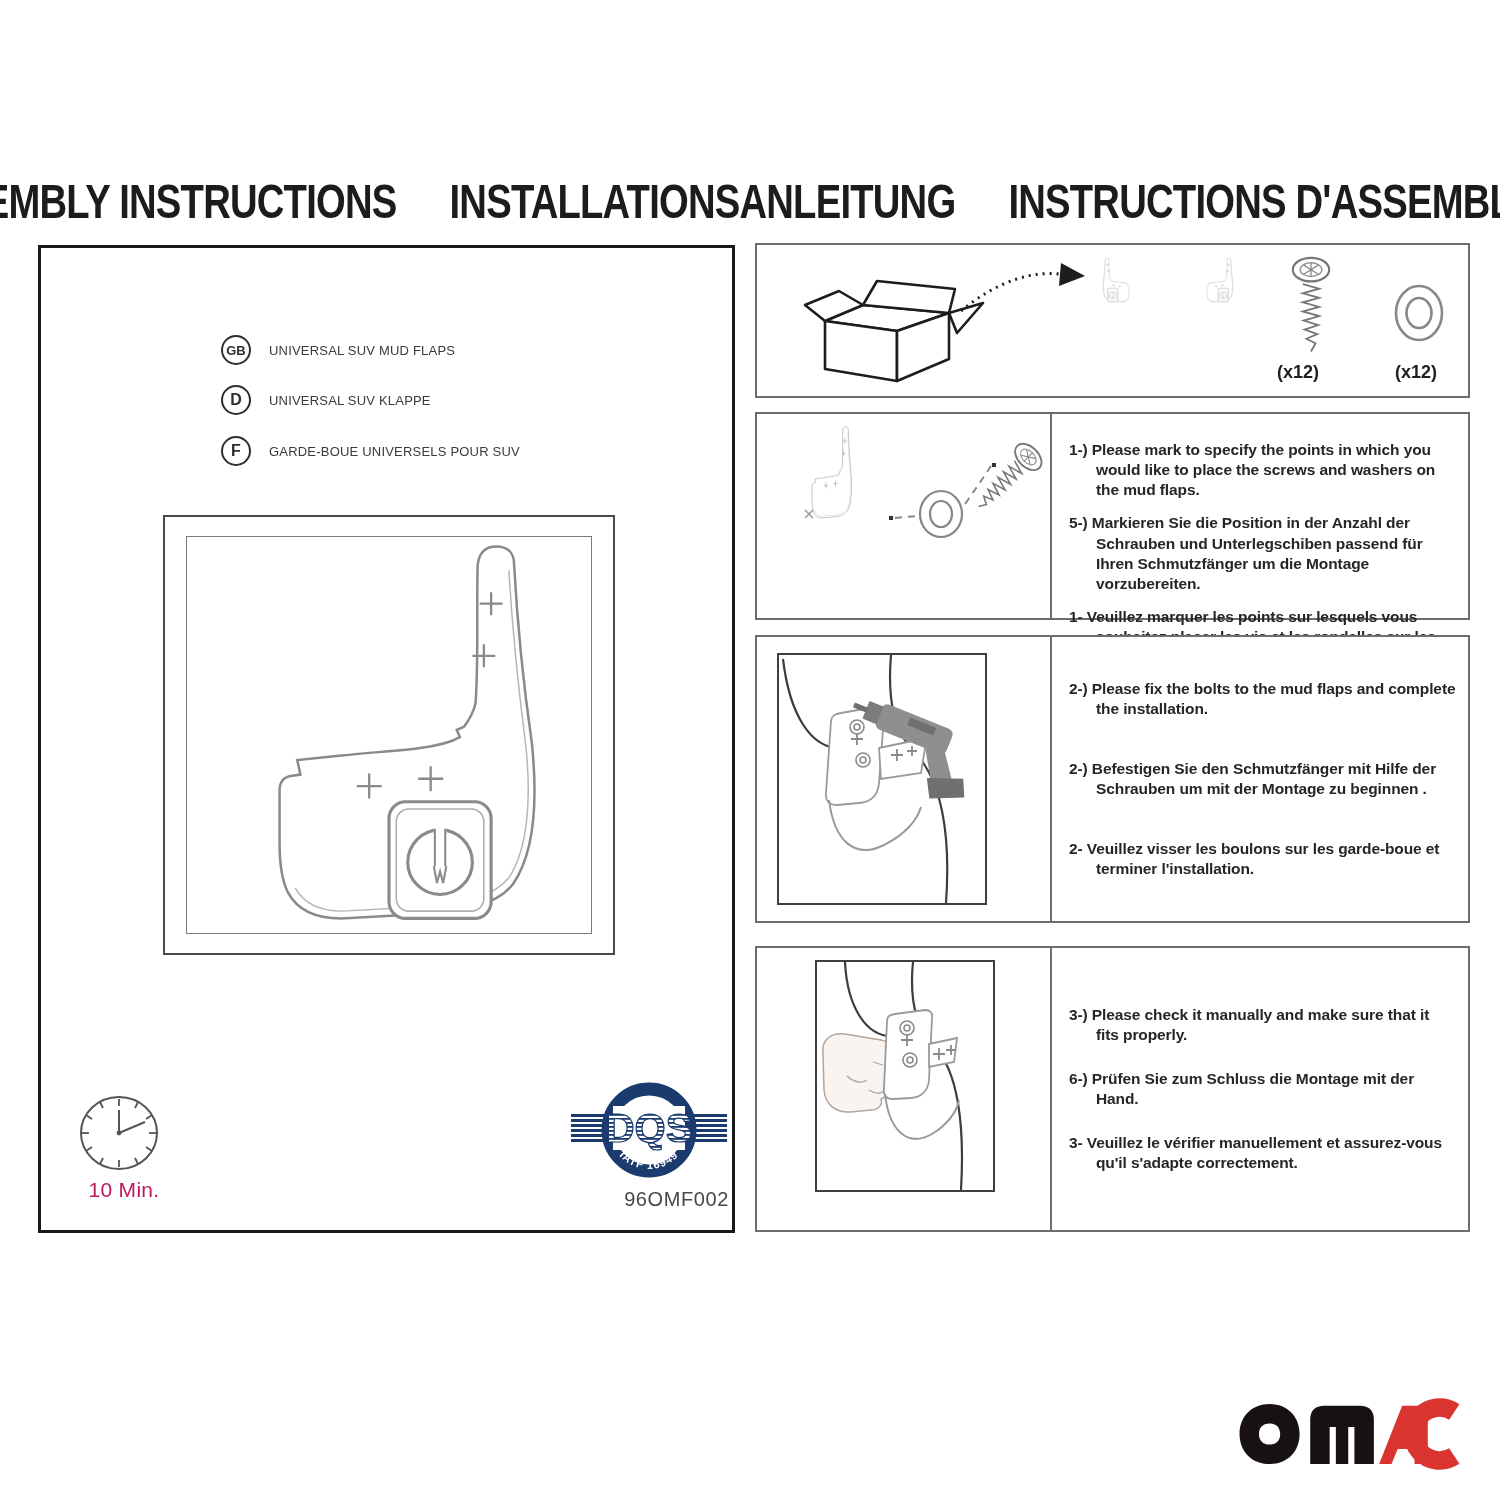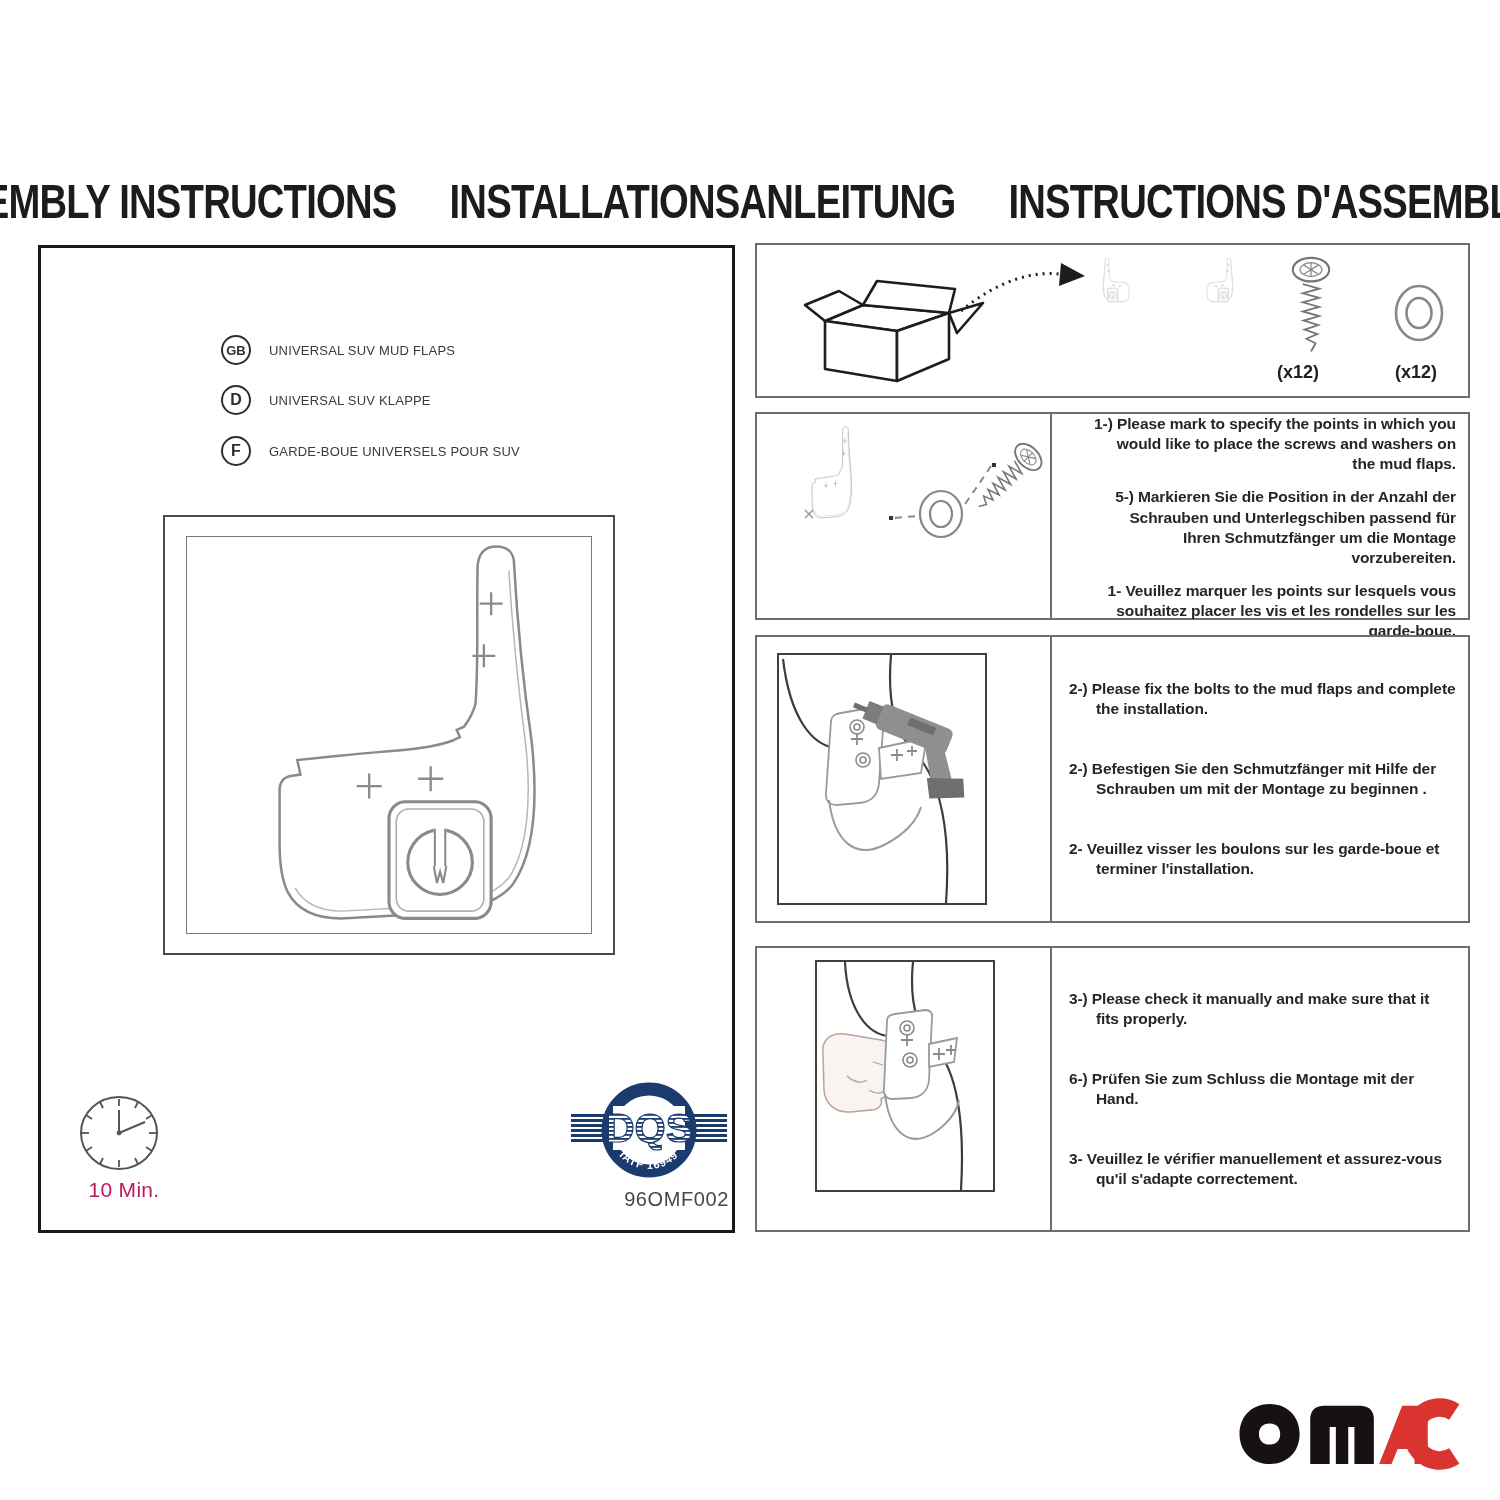--- a/index.html
+++ b/index.html
@@ -41,23 +41,23 @@
   #panel-unbox { top:243px; height:155px; }
   #panel-step1 { top:412px; height:208px; }
   #panel-step2 { top:635px; height:288px; }
   #panel-step3 { top:946px; height:286px; }
   .vdivider { position:absolute; left:293px; top:0; width:2px; height:100%; background:#6e6e6e; }
 
   .ins-col { position:absolute; left:312px; right:12px; top:0; bottom:0;
              display:flex; flex-direction:column; }
   .ins { font-size:15.5px; font-weight:700; color:#262626; line-height:1.3;
          text-indent:-27px; padding-left:27px; letter-spacing:-0.1px; }
-  #panel-step1 .ins-col { gap:13px;text-align:right; }
+  #panel-step1 .ins-col { padding-top:26px; gap:13px; }
   #panel-step2 .ins-col { justify-content:center; gap:40px; }
-  #panel-step3 .ins-col { justify-content:center; gap:40px; }
+  #panel-step3 .ins-col { justify-content:center; gap:24px; }
 
   .count-label { position:absolute; font-size:18px; font-weight:700; color:#1f1f1f; }
 
   .inner-illus-frame { position:absolute; border:2px solid #3f3f3f; }
 
   
   .brand { position:absolute; right:36px; bottom:30px; width:228px; height:72px; }
 
   svg { display:block; }
 </style>

